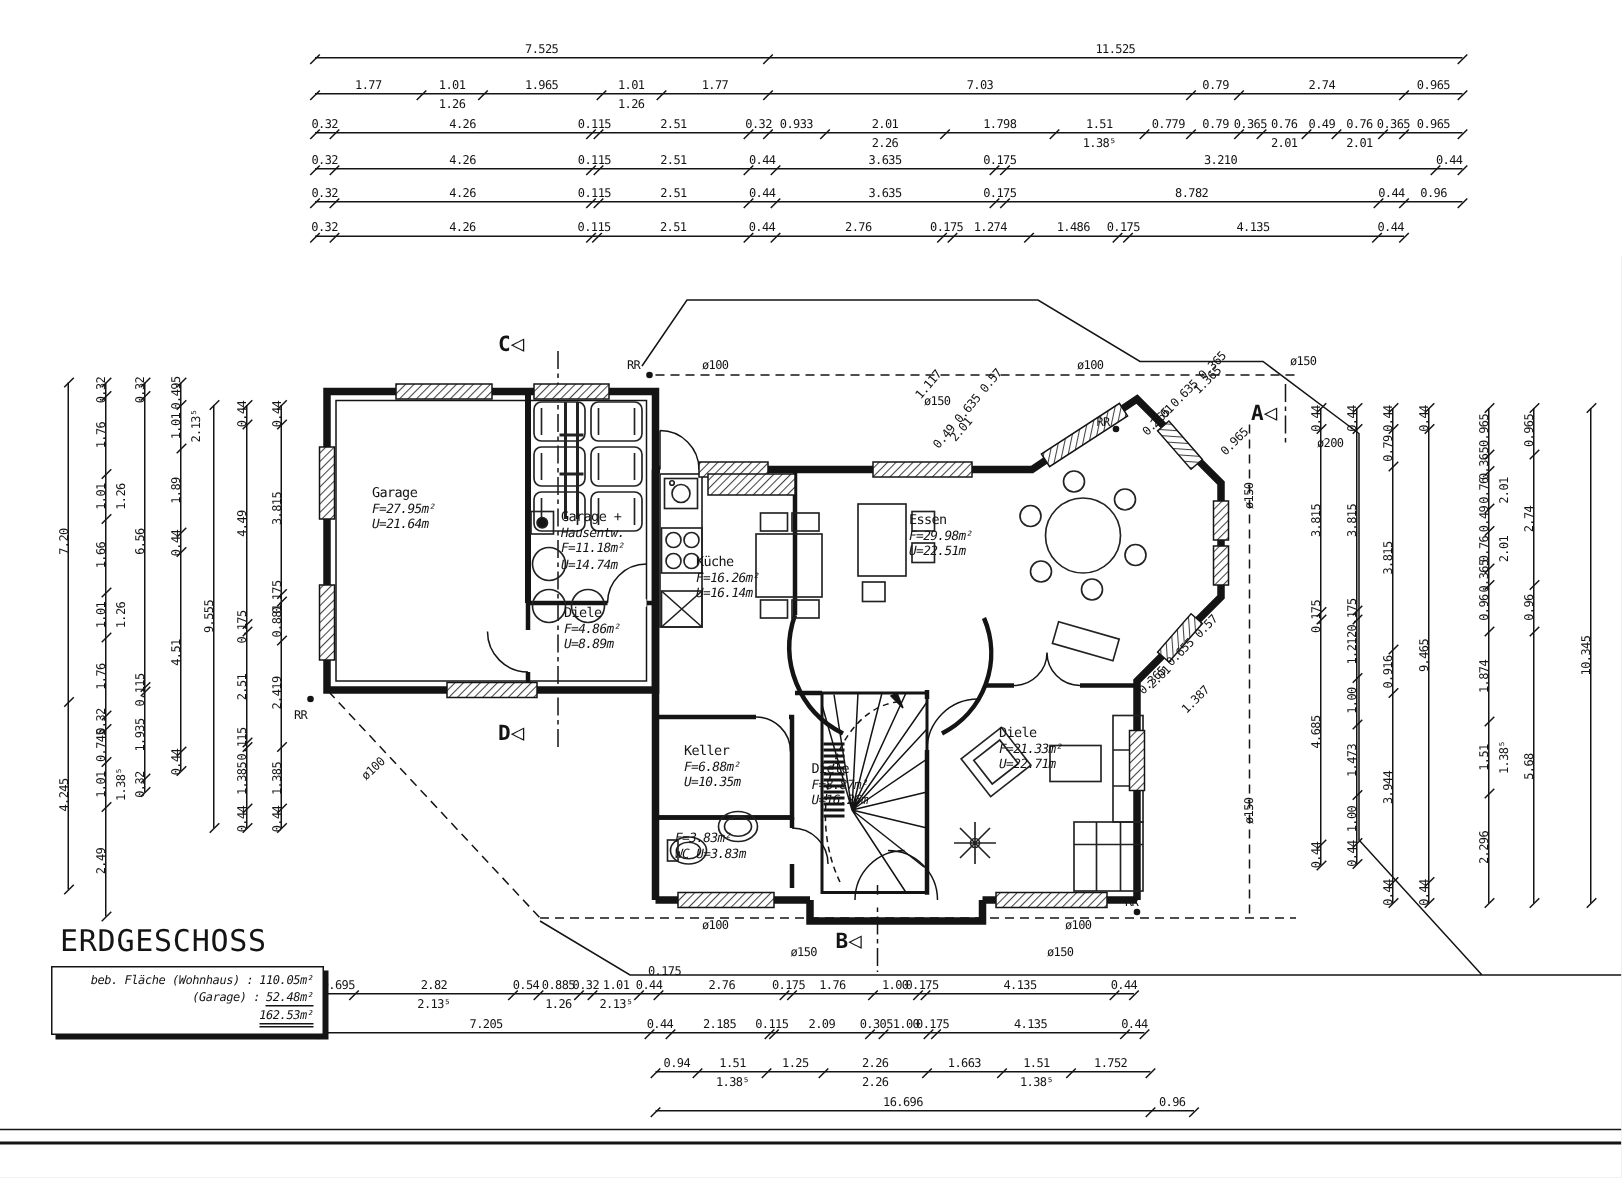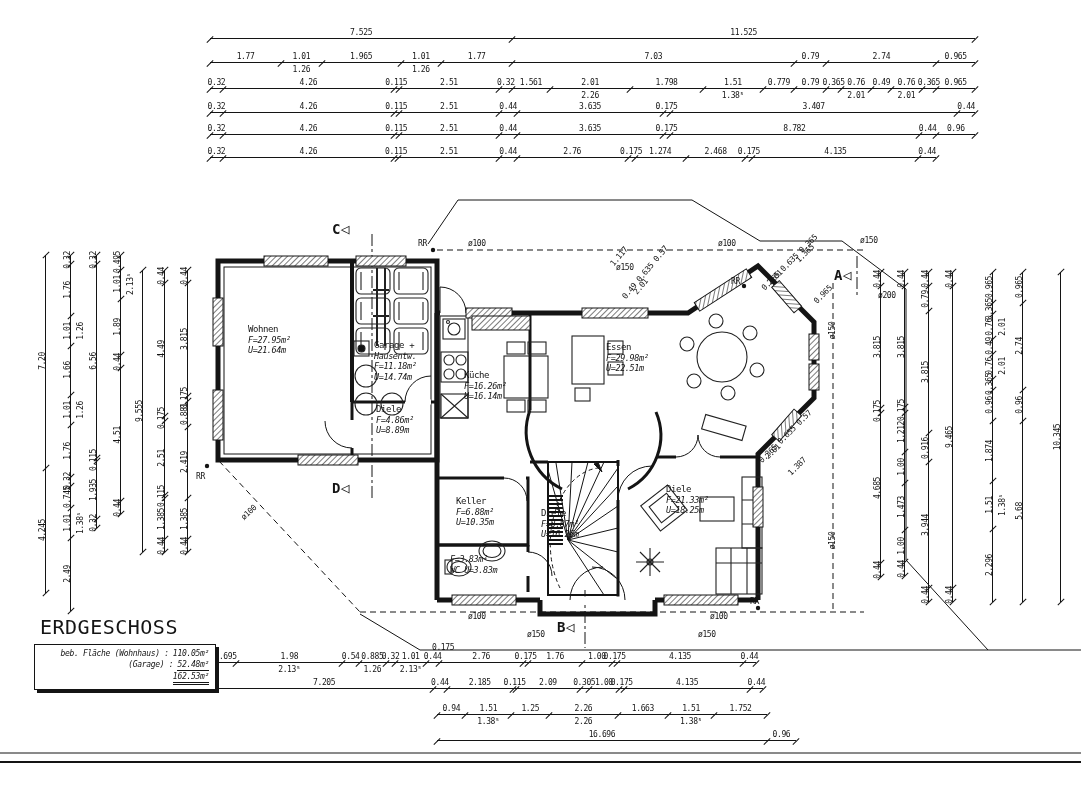--- a/index.html
+++ b/index.html
@@ -246,21 +246,21 @@
         <span class="seg" style="left: 0.839895%;">0.32</span>
         <span class="tick" style="left: 1.67979%;"></span>
         <span class="seg" style="left: 12.8609%;">4.26</span>
         <span class="tick" style="left: 24.042%;"></span>
         <span class="seg" style="left: 24.3438%;">0.115</span>
         <span class="tick" style="left: 24.6457%;"></span>
         <span class="seg" style="left: 31.2336%;">2.51</span>
         <span class="tick" style="left: 37.8215%;"></span>
         <span class="seg" style="left: 38.6614%;">0.32</span>
         <span class="tick" style="left: 39.5013%;"></span>
-        <span class="seg" style="left: 41.9501%;">1.561</span>
+        <span class="seg" style="left: 41.9501%;">0.933</span>
         <span class="tick" style="left: 44.399%;"></span>
         <span class="seg" style="left: 49.6745%;">2.01</span>
         <span class="tick" style="left: 54.9501%;"></span>
         <span class="seg" style="left: 59.6693%;">1.798</span>
         <span class="tick" style="left: 64.3885%;"></span>
         <span class="seg" style="left: 68.3517%;">1.51</span>
         <span class="tick" style="left: 72.315%;"></span>
         <span class="seg" style="left: 74.3596%;">0.779</span>
         <span class="tick" style="left: 76.4042%;"></span>
         <span class="seg" style="left: 78.4777%;">0.79</span>
@@ -291,21 +291,21 @@
         <span class="seg" style="left: 24.3438%;">0.115</span>
         <span class="tick" style="left: 24.6457%;"></span>
         <span class="seg" style="left: 31.2336%;">2.51</span>
         <span class="tick" style="left: 37.8215%;"></span>
         <span class="seg" style="left: 38.9764%;">0.44</span>
         <span class="tick" style="left: 40.1312%;"></span>
         <span class="seg" style="left: 49.6719%;">3.635</span>
         <span class="tick" style="left: 59.2126%;"></span>
         <span class="seg" style="left: 59.6719%;">0.175</span>
         <span class="tick" style="left: 60.1312%;"></span>
-        <span class="seg" style="left: 78.9108%;">3.407</span>
+        <span class="seg" style="left: 78.9108%;">3.210</span>
         <span class="tick" style="left: 97.6903%;"></span>
         <span class="seg" style="left: 98.8451%;">0.44</span>
         <span class="tick" style="left: 100%;"></span>
       </div>
       <div class="chain h" style="left: 210px; top: 134px; width: 765px;">
         <span class="tick" style="left: 0%;"></span>
         <span class="seg" style="left: 0.839895%;">0.32</span>
         <span class="tick" style="left: 1.67979%;"></span>
         <span class="seg" style="left: 12.8609%;">4.26</span>
         <span class="tick" style="left: 24.042%;"></span>
@@ -337,34 +337,34 @@
         <span class="seg" style="left: 32.8911%;">2.51</span>
         <span class="tick" style="left: 39.8286%;"></span>
         <span class="seg" style="left: 41.0448%;">0.44</span>
         <span class="tick" style="left: 42.2609%;"></span>
         <span class="seg" style="left: 49.8894%;">2.76</span>
         <span class="tick" style="left: 57.518%;"></span>
         <span class="seg" style="left: 58.0017%;">0.175</span>
         <span class="tick" style="left: 58.4854%;"></span>
         <span class="seg" style="left: 62.0066%;">1.274</span>
         <span class="tick" style="left: 65.5279%;"></span>
-        <span class="seg" style="left: 69.6352%;">2.468</span>
+        <span class="seg" style="left: 69.6352%;">1.486</span>
         <span class="tick" style="left: 73.7424%;"></span>
         <span class="seg" style="left: 74.2261%;">0.175</span>
         <span class="tick" style="left: 74.7098%;"></span>
         <span class="seg" style="left: 86.1388%;">4.135</span>
         <span class="tick" style="left: 97.5677%;"></span>
         <span class="seg" style="left: 98.7839%;">0.44</span>
         <span class="tick" style="left: 100%;"></span>
       </div>
       <div class="chain h" style="left: 215px; top: 662px; width: 541px;">
         <span class="tick" style="left: 0%;"></span>
         <span class="seg" style="left: 1.94732%;">0.695</span>
         <span class="tick" style="left: 3.89465%;"></span>
-        <span class="seg" style="left: 13.7293%;">1.98</span>
+        <span class="seg" style="left: 13.7293%;">2.82</span>
         <span class="tick" style="left: 23.564%;"></span>
         <span class="seg" style="left: 25.0771%;">0.54</span>
         <span class="tick" style="left: 26.5901%;"></span>
         <span class="seg" style="left: 29.0698%;">0.885</span>
         <span class="tick" style="left: 31.5495%;"></span>
         <span class="seg" style="left: 32.4461%;">0.32</span>
         <span class="tick" style="left: 33.3427%;"></span>
         <span class="seg" style="left: 36.1726%;">1.01</span>
         <span class="tick" style="left: 39.0025%;"></span>
         <span class="seg" style="left: 40.2354%;">0.44</span>
@@ -632,21 +632,21 @@
         <span class="tick" style="top: 100%;"></span>
       </div>
       <div class="chain v" style="left: 1060px; top: 272px; height: 330px;">
         <span class="tick" style="top: 0%;"></span>
         <span class="seg" style="top: 50%;">10.345</span>
         <span class="tick" style="top: 100%;"></span>
       </div>
     </div>
   <div id="room-layer">
       <div class="room" style="left: 248px; top: 324px;">
-        <div class="rname">Wohnen</div>
+        <div class="rname">Garage</div>
         <div>F=27.95m²</div>
         <div>U=21.64m</div>
       </div>
       <div class="room" style="left: 374px; top: 340px;">
         <div class="rname">Garage +</div>
         <div>Hausentw.</div>
         <div>F=11.18m²</div>
         <div>U=14.74m</div>
       </div>
       <div class="room" style="left: 376px; top: 404px;">
@@ -674,21 +674,21 @@
         <div>F=8.87m²</div>
         <div>U=16.26m</div>
       </div>
       <div class="room" style="left: 450px; top: 554px;">
         <div>F=3.83m²</div>
         <div>WC U=3.83m</div>
       </div>
       <div class="room" style="left: 666px; top: 484px;">
         <div class="rname">Diele</div>
         <div>F=21.33m²</div>
-        <div>U=18.25m</div>
+        <div>U=22.71m</div>
       </div>
     </div>
   <div id="float-layer">
       <span class="flt" style="left: 468px; top: 239px;">ø100</span>
       <span class="flt" style="left: 616px; top: 263px;">ø150</span>
       <span class="flt" style="left: 718px; top: 239px;">ø100</span>
       <span class="flt" style="left: 860px; top: 236px;">ø150</span>
       <span class="flt" style="left: 878px; top: 291px;">ø200</span>
       <span class="flt" style="left: 418px; top: 239px;">RR</span>
       <span class="flt" style="left: 731px; top: 277px;">RR</span>

